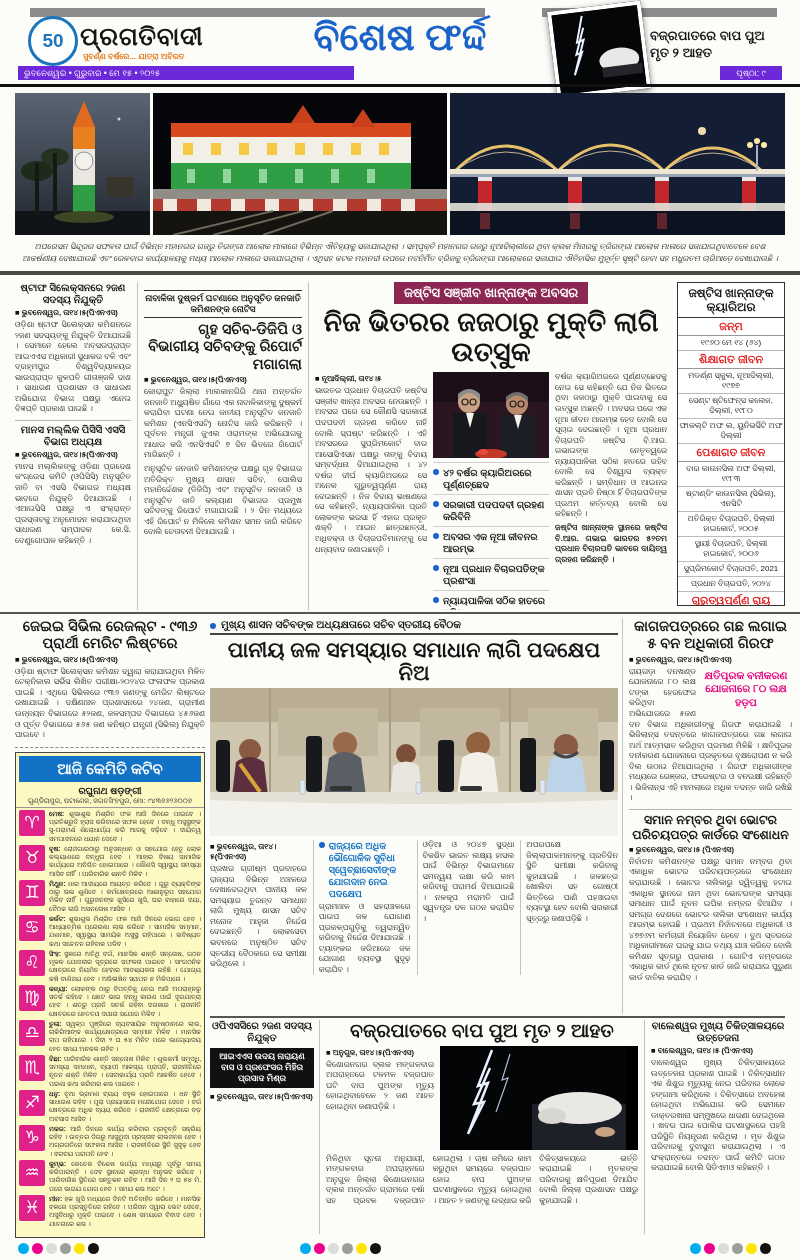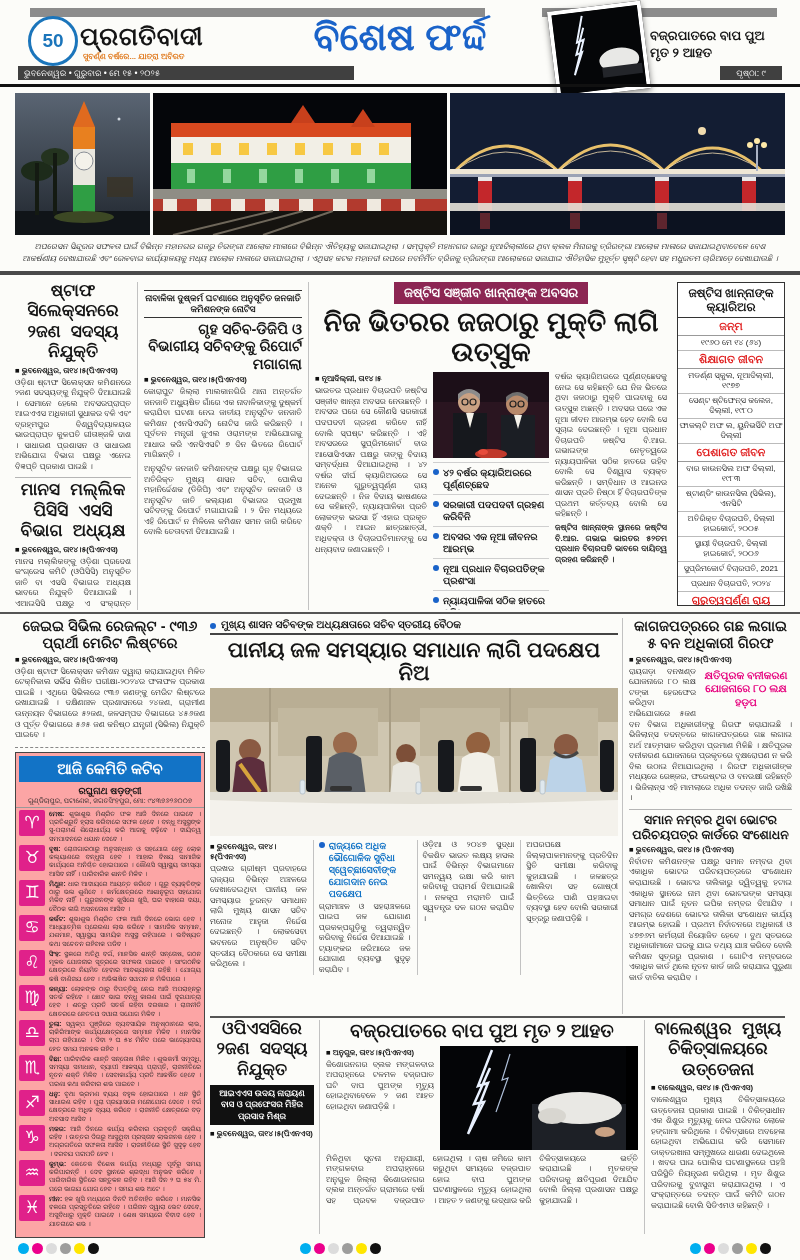--- a/index.html
+++ b/index.html
@@ -11,51 +11,51 @@
   .body7{font-size:6.6px;line-height:1.28;text-align:justify;color:#1c1c1c;}
   .byline{font-size:7.6px;font-weight:bold;color:#111;margin:2px 0;}
   .rule{background:#111;}
   
   .graybar{background:#8c8c8c;height:9px;}
   .emblem{width:44px;height:44px;border:3px solid #1b75bb;border-radius:50%;
           display:flex;align-items:center;justify-content:center;
           color:#1b75bb;font-weight:bold;font-size:19px;background:#fff;}
   .papername{font-size:25px;font-weight:bold;letter-spacing:.5px;}
   .tagline{font-size:8px;color:#e07a1e;font-weight:bold;}
-  .blackbar{background:#404040;color:#fff;font-size:8.6px;display:flex;align-items:center;}
+  .blackbar{background:#6d28d9;color:#fff;font-size:8.6px;display:flex;align-items:center;}
   .edition{font-size:38px;font-weight:bold;color:#1a63c9;text-align:center;line-height:1;}
   .teasertxt{font-size:13px;font-weight:bold;line-height:1.3;}
   .thumb{border:4px solid #fff;box-shadow:0 2px 6px rgba(0,0,0,.5);transform:rotate(-7deg);background:#000;}
   
   .photo{background:#000;overflow:hidden;}
   .caption{font-size:8px;font-style:italic;text-align:center;line-height:1.45;color:#222;}
   
   .h12{font-size:12.5px;font-weight:bold;line-height:1.2;}
-  .h13{font-size:17px;font-weight:bold;line-height:1.2;font-family:Liberation Mono, monospace;}
+  .h13{font-size:10px;font-weight:bold;line-height:1.2;}
   .h14{font-size:14.5px;font-weight:bold;line-height:1.2;}
   .h19{font-size:19px;font-weight:bold;line-height:1.15;}
   .h21{font-size:21px;font-weight:bold;line-height:1.1;}
   .h26{font-size:27px;font-weight:bold;line-height:1.1;}
   .ctr{text-align:center;}
   .kicker-sm{font-size:8.8px;font-weight:bold;border-top:1px solid #333;border-bottom:1px solid #333;padding:2px 0;text-align:center;}
   .maroonbox{background:#8c2653;color:#fff;font-size:13px;font-weight:bold;text-align:center;padding:3px 10px;}
   .vline{border-left:1px solid #c2c2c2;}
   .hline{border-top:1px solid #b5b5b5;}
   
   .ms-bullets{list-style:none;margin:4px 0 0 0;padding:0;}
   .ms-bullet{display:flex;align-items:flex-start;gap:4px;font-size:9.6px;font-weight:bold;
              border-top:1px solid #cfcfcf;padding:3.5px 0;}
   .bdot{width:6px;height:6px;border-radius:50%;background:#1a63c9;flex:0 0 6px;margin-top:2px;}
   
   .careerbox{border:1.5px solid #333;background:#fff;}
   .cb-title{font-size:12px;font-weight:bold;text-align:center;padding:3px 2px;border-bottom:1px solid #333;}
   .cb-head{color:#e01c1c;font-weight:bold;font-size:11px;text-align:center;padding:2px 0;border-bottom:1px solid #999;}
   .cb-item{font-size:8px;text-align:center;padding:2px 1px;border-bottom:1px solid #bbb;}
   
-  .horobox{border:1.5px solid #444;background:#fca5a5;}
+  .horobox{border:1.5px solid #444;background:#fef9c3;}
   .horotitle{background:#1273c6;color:#fff;font-size:15px;font-weight:bold;text-align:center;padding:4px 0;margin:3px;}
   .astro-name{font-size:9.5px;font-weight:bold;text-align:center;}
   .astro-addr{font-size:7px;text-align:center;color:#222;}
   .sign-row{display:flex;gap:4px;padding:2px 3px;align-items:flex-start;}
   .sign-icon{width:26px;height:26px;flex:0 0 26px;background:#e0218a;color:#fff;
              display:flex;align-items:center;justify-content:center;font-size:17px;border-radius:2px;}
   .sign-text{flex:1;height:31px;overflow:hidden;}
   
   .water-kick{display:flex;align-items:center;gap:5px;font-size:10.5px;font-weight:bold;
               border-bottom:2px solid #444;padding-bottom:2px;}

